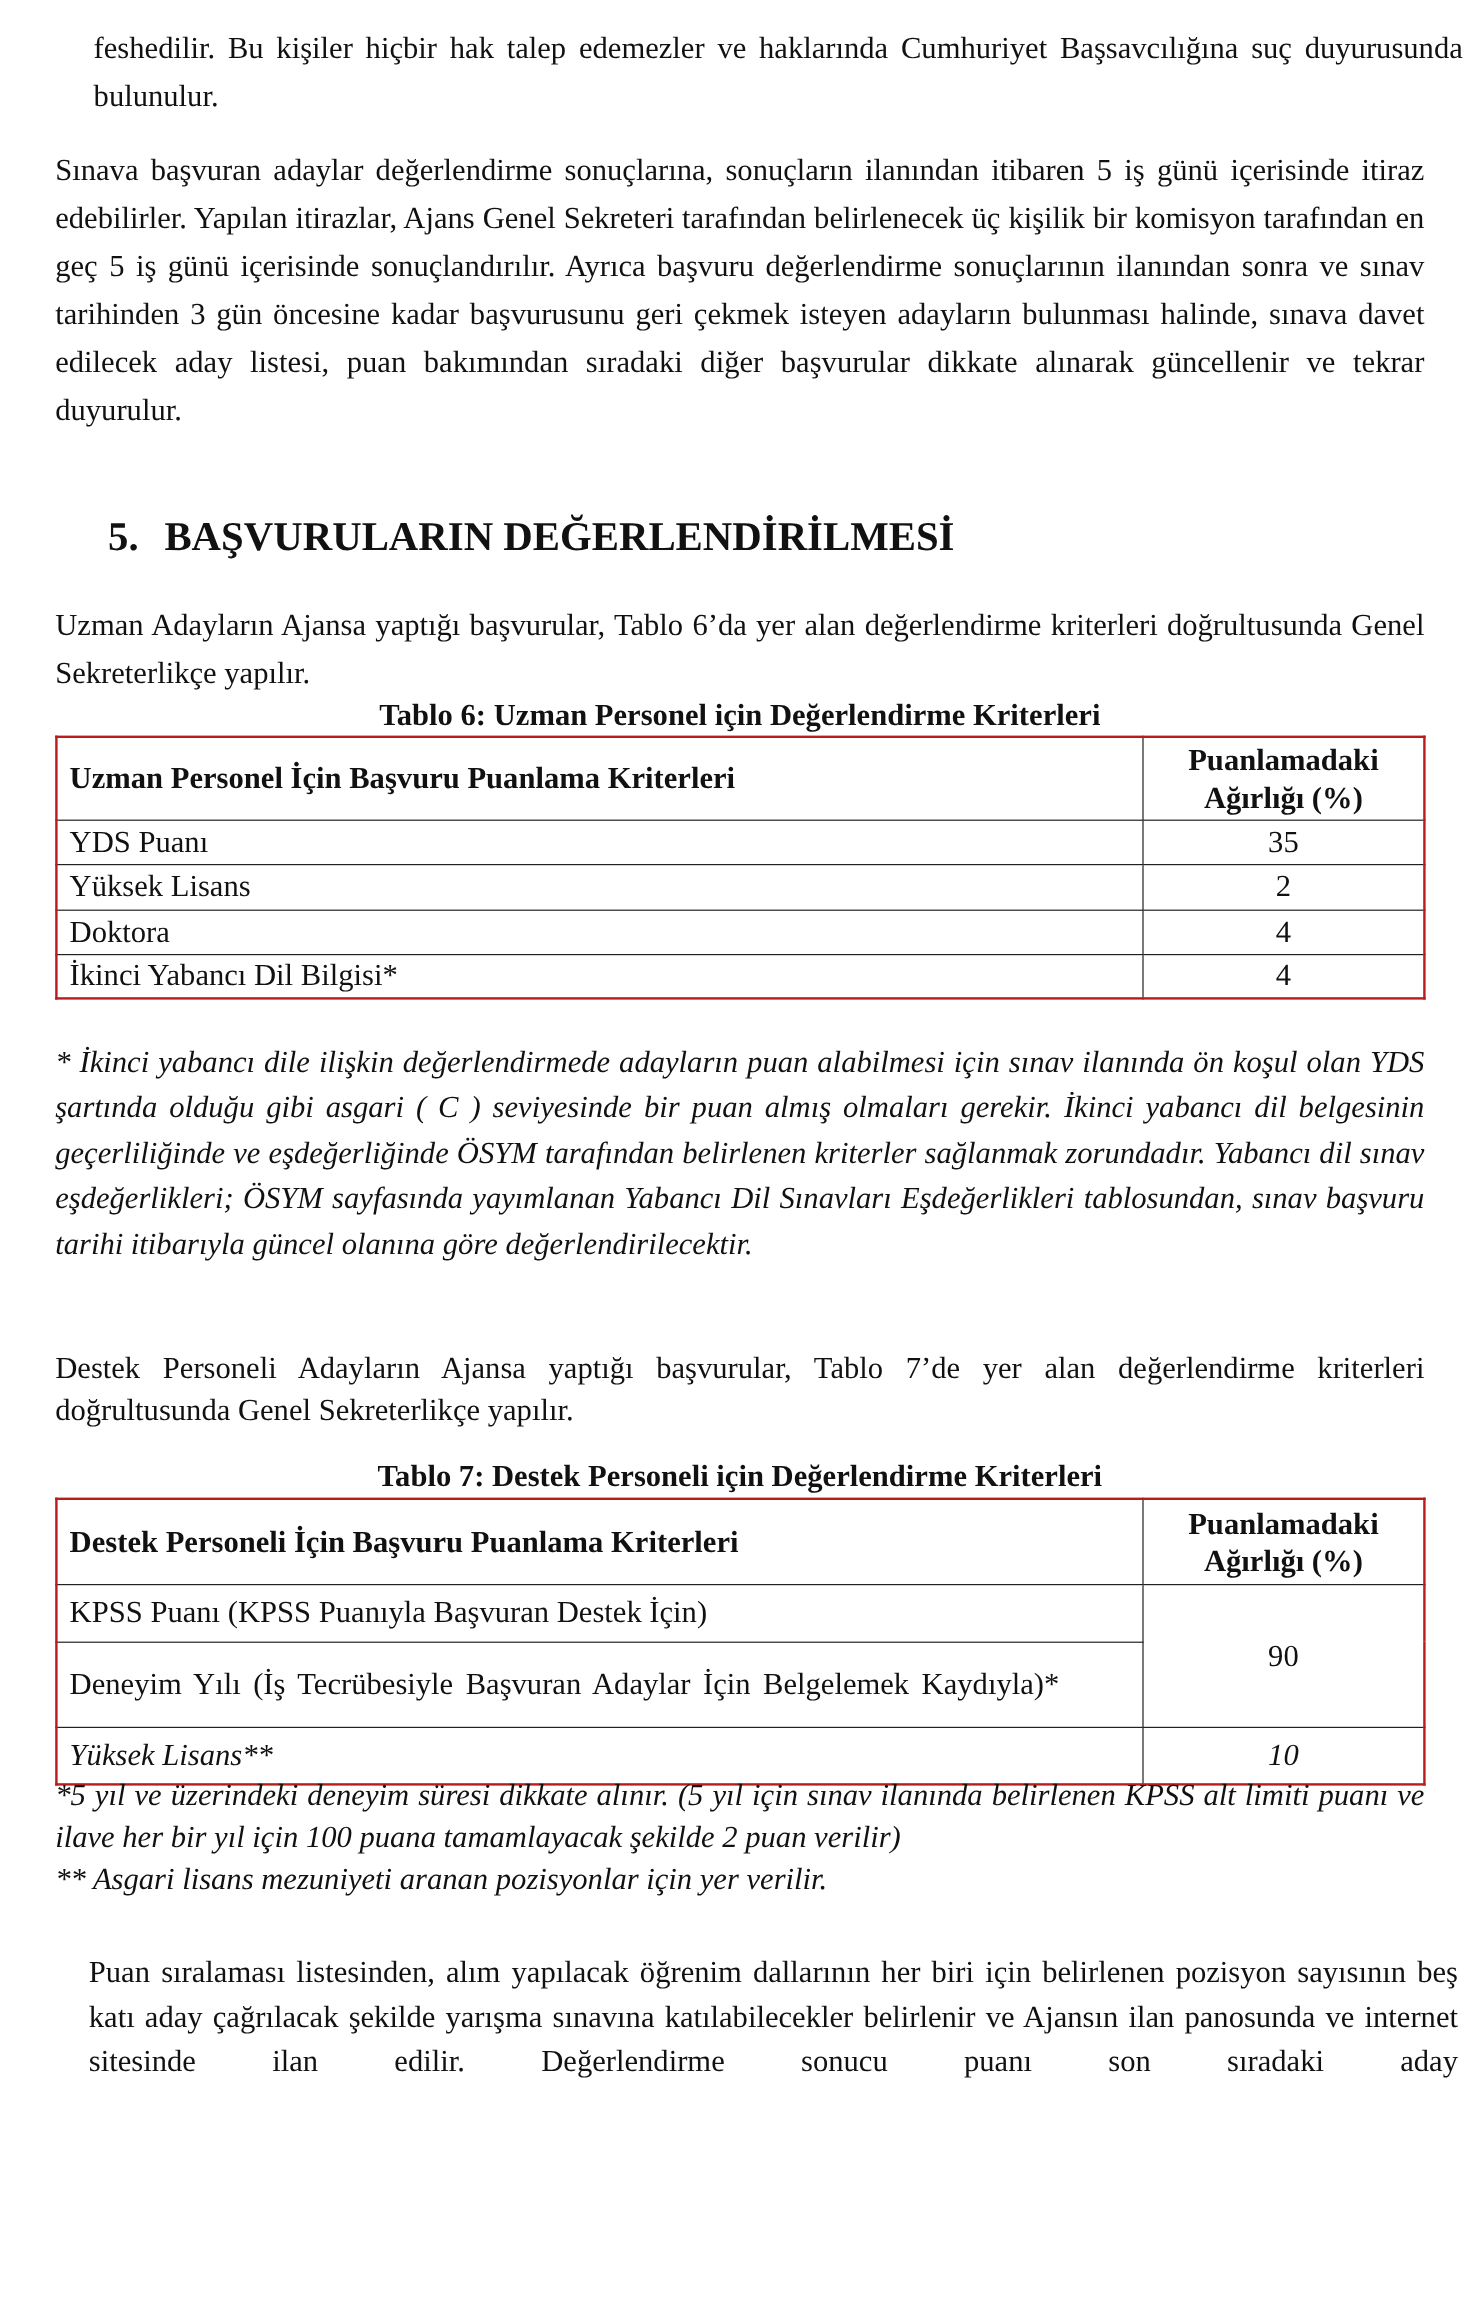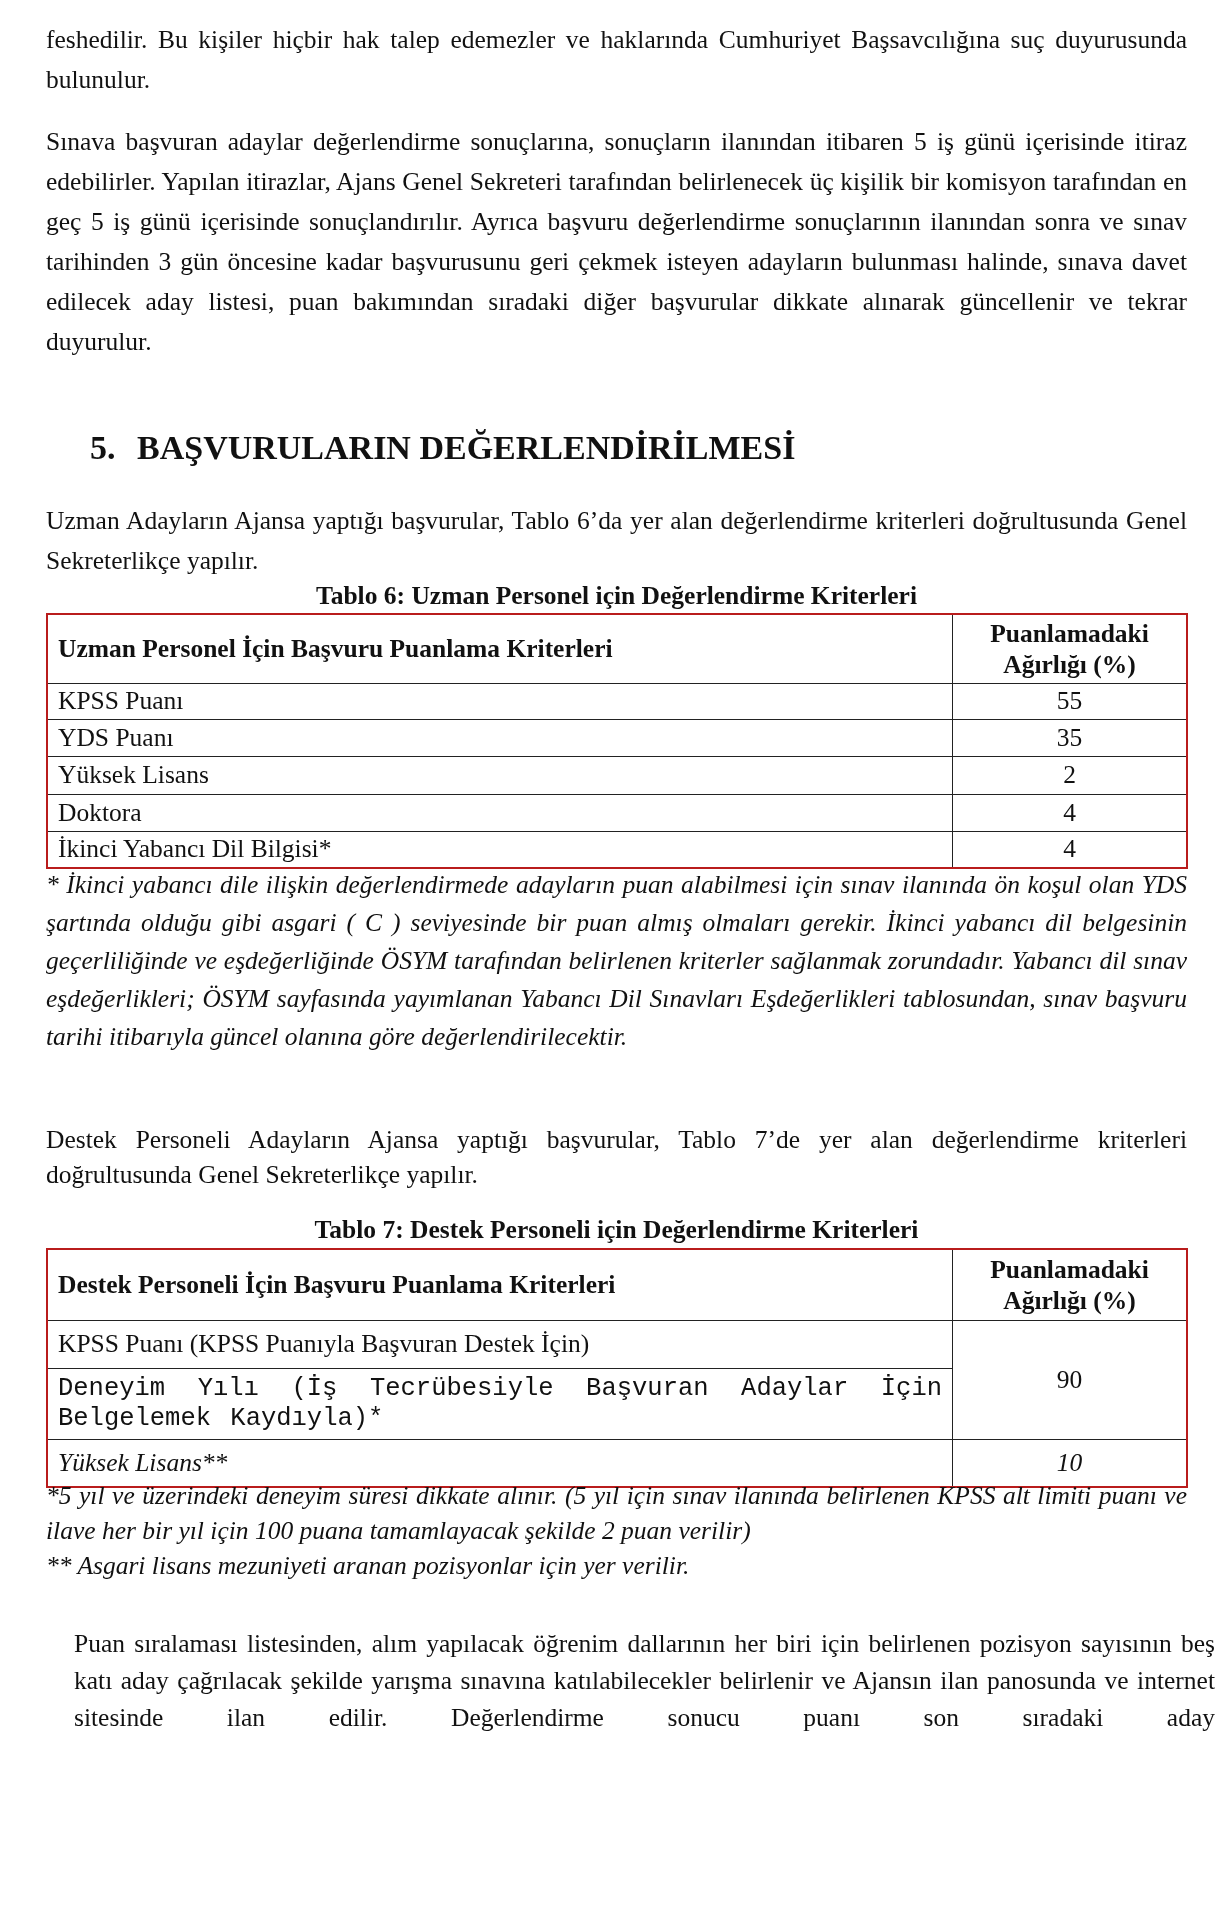--- a/index.html
+++ b/index.html
@@ -16,21 +16,21 @@
   table.crit td, table.crit th { border:1.5px solid #222; padding:0 10px; vertical-align:middle; }
   table.crit th { font-weight:bold; text-align:left; }
   table.crit th.w { text-align:center; line-height:31px; padding:2px 22px; width:189px; }
   table.crit td.v { text-align:center; width:189px; }
   table.crit { border:2px solid #b91c1c; }
   .note { font-style:italic; font-size:25.5px; margin:0; text-align:justify; text-align-last:left; }
 </style>
 </head>
 <body>
 
-<div class="blk" style="top:20px;">
+<div class="blk" style="top:20px;margin-left:32px;">
   <p class="p lh40">feshedilir. Bu kişiler hiçbir hak talep edemezler ve haklarında Cumhuriyet Başsavcılığına suç duyurusunda bulunulur.</p>
 </div>
 
 <div class="blk" style="top:122px;">
   <p class="p lh40">Sınava başvuran adaylar değerlendirme sonuçlarına, sonuçların ilanından itibaren 5 iş günü içerisinde itiraz edebilirler. Yapılan itirazlar, Ajans Genel Sekreteri tarafından belirlenecek üç kişilik bir komisyon tarafından en geç 5 iş günü içerisinde sonuçlandırılır. Ayrıca başvuru değerlendirme sonuçlarının ilanından sonra ve sınav tarihinden 3 gün öncesine kadar başvurusunu geri çekmek isteyen adayların bulunması halinde, sınava davet edilecek aday listesi, puan bakımından sıradaki diğer başvurular dikkate alınarak güncellenir ve tekrar duyurulur.</p>
 </div>
 
 <div class="heading">
   <span class="num">5.</span><span>BAŞVURULARIN DEĞERLENDİRİLMESİ</span>
 </div>
@@ -38,24 +38,20 @@
 <div class="blk" style="top:501px;">
   <p class="p lh40">Uzman Adayların Ajansa yaptığı başvurular, Tablo 6’da yer alan değerlendirme kriterleri doğrultusunda Genel Sekreterlikçe yapılır.</p>
 </div>
 
 <div class="tcap" style="top:580px;">Tablo 6: Uzman Personel için Değerlendirme Kriterleri</div>
 <table class="crit" style="top:613px;">
   <tbody>
       <tr style="height:69px;">
     <th>Uzman Personel İçin Başvuru Puanlama Kriterleri</th>
     <th class="w">Puanlamadaki Ağırlığı (%)</th>
-  </tr>
-  <tr style="height:36px;">
-    <td>KPSS Puanı</td>
-    <td class="v">55</td>
   </tr>
   <tr style="height:37px;">
     <td>YDS Puanı</td>
     <td class="v">35</td>
   </tr>
   <tr style="height:38px;">
     <td>Yüksek Lisans</td>
     <td class="v">2</td>
   </tr>
   <tr style="height:37px;">
@@ -81,21 +77,21 @@
 <table class="crit" style="top:1248px;">
   <tbody>
       <tr style="height:71px;">
     <th>Destek Personeli İçin Başvuru Puanlama Kriterleri</th>
     <th class="w">Puanlamadaki Ağırlığı (%)</th>
   </tr>
   <tr style="height:48px;">
     <td>KPSS Puanı (KPSS Puanıyla Başvuran Destek İçin)</td>
     <td class="v" rowspan="2">90</td>
   </tr>
-  <tr style="height:71px;font-family:Liberation Mono, monospace;">
+  <tr style="height:71px;">
     <td style="text-align:justify; text-align-last:left; line-height:30px; word-spacing:4px;">Deneyim Yılı (İş Tecrübesiyle Başvuran Adaylar İçin Belgelemek Kaydıyla)*</td>
   </tr>
   <tr style="height:48px;font-style:italic;">
     <td>Yüksek Lisans**</td>
     <td class="v">10</td>
   </tr>
 </tbody>
   </table>
 
 <div class="blk" style="top:1478px;">

